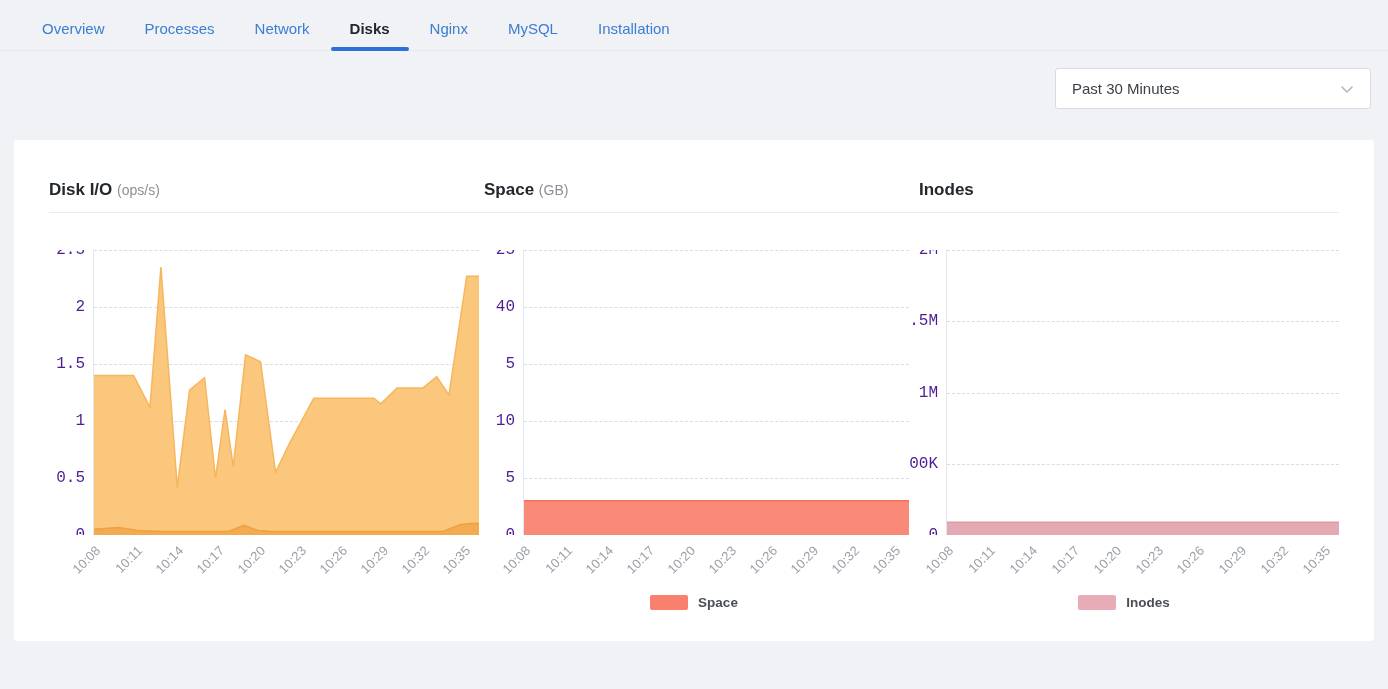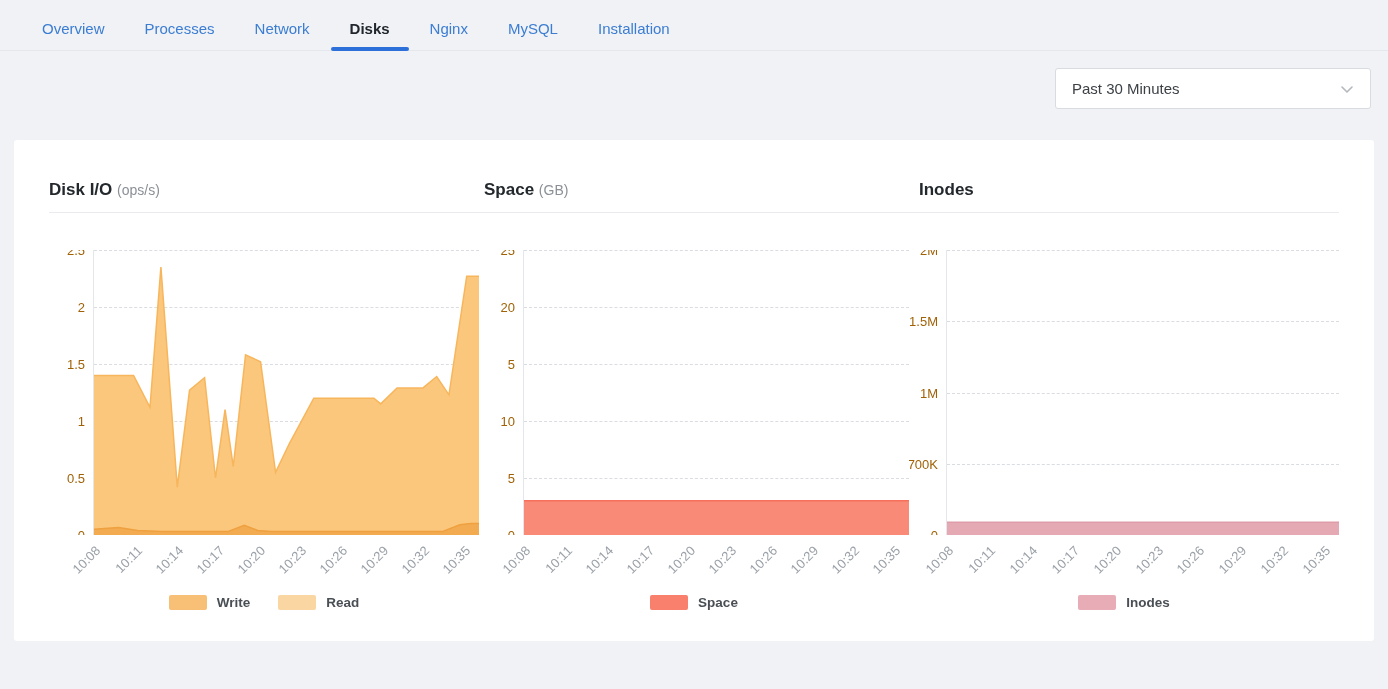--- a/index.html
+++ b/index.html
@@ -27,21 +27,21 @@
   .ct-main { font-weight:bold;margin-top:7px; }
   .ct-unit { font-size:14px; color:#8A9096; font-weight:normal; }
   .divider { border-top:1px solid #E9EBEE; margin:12px 15px 0 15px; }
 
   .charts-row { display:grid; grid-template-columns:repeat(3,1fr); margin-top:37px; padding:0 15px; }
   .chart-col { min-width:0; }
   .plot-row { display:flex; height:285px; }
   .xrow { height:46px; position:relative; }
   .gutter { width:44px; position:relative; overflow:hidden; flex:0 0 auto; }
   .chart-col:nth-child(3) .gutter { width:37px; }
-  .ytick { position:absolute; right:8px; transform:translateY(-50%); font-size:13px; color:#a16207; white-space:nowrap; }
+  .ytick { position:absolute; right:8px; transform:translateY(-50%); font-size:16px; color:#4c1d95; white-space:nowrap;font-family:Liberation Mono, monospace; }
   .plot { flex:1; position:relative; border-left:1px solid #E3E6EA; }
   .gridline { position:absolute; left:0; right:0; border-top:1px dashed #D9DCE0; }
   svg.areas { position:absolute; left:0; top:0; width:100%; height:100%; }
   .xlabels { flex:1; position:relative; }
   .xl { position:absolute; top:8px; font-size:13px; color:#9BA1A8; white-space:nowrap;
         transform:rotate(-45deg); transform-origin:100% 0; }
   .legend { display:flex; justify-content:center; align-items:center; gap:28px; margin-top:12px; height:18px; }
   .legend-item { display:flex; align-items:center; gap:10px; }
   .swatch { width:38px; height:15px; border-radius:2px; display:inline-block; }
   .legend-label { font-size:13.5px; font-weight:bold; color:#4A4F55; }
@@ -122,39 +122,29 @@
             <span class="xl" style="right: 78.7234%;">10:14</span>
             <span class="xl" style="right: 68.0851%;">10:17</span>
             <span class="xl" style="right: 57.4468%;">10:20</span>
             <span class="xl" style="right: 46.8085%;">10:23</span>
             <span class="xl" style="right: 36.1702%;">10:26</span>
             <span class="xl" style="right: 25.5319%;">10:29</span>
             <span class="xl" style="right: 14.8936%;">10:32</span>
             <span class="xl" style="right: 4.25532%;">10:35</span>
           </div>
       </div>
-      <div class="legend">
-          <div class="legend-item">
-            <span class="swatch" style="background: rgb(248, 192, 118);"></span>
-            <span class="legend-label">Write</span>
-          </div>
-          <div class="legend-item">
-            <span class="swatch" style="background: rgb(250, 215, 162);"></span>
-            <span class="legend-label">Read</span>
-          </div>
-        </div>
     </div>
     <div class="chart-col">
       <div class="plot-row">
         <div class="gutter">
             <span class="ytick" style="top: 100%;">0</span>
             <span class="ytick" style="top: 80%;">5</span>
             <span class="ytick" style="top: 60%;">10</span>
             <span class="ytick" style="top: 40%;">5</span>
-            <span class="ytick" style="top: 20%;">20</span>
+            <span class="ytick" style="top: 20%;">40</span>
             <span class="ytick" style="top: 0%;">25</span>
           </div>
         <div class="plot">
             <div class="gridlines">
               <div class="gridline" style="top: 80%;"></div>
               <div class="gridline" style="top: 60%;"></div>
               <div class="gridline" style="top: 40%;"></div>
               <div class="gridline" style="top: 20%;"></div>
               <div class="gridline" style="top: 0%;"></div>
             </div>

